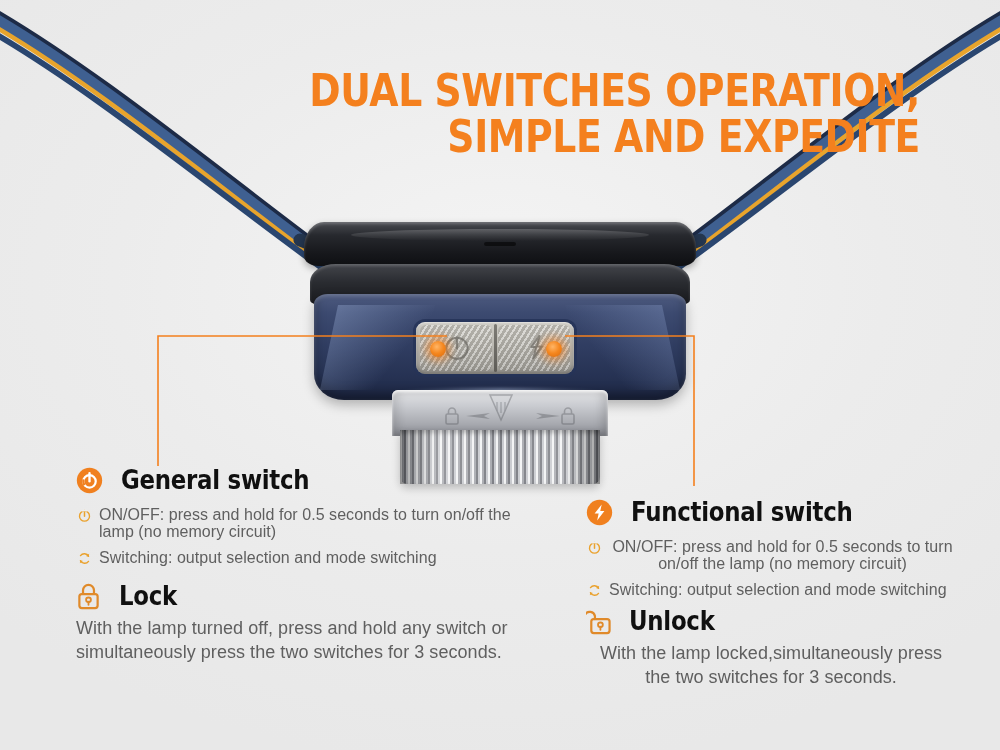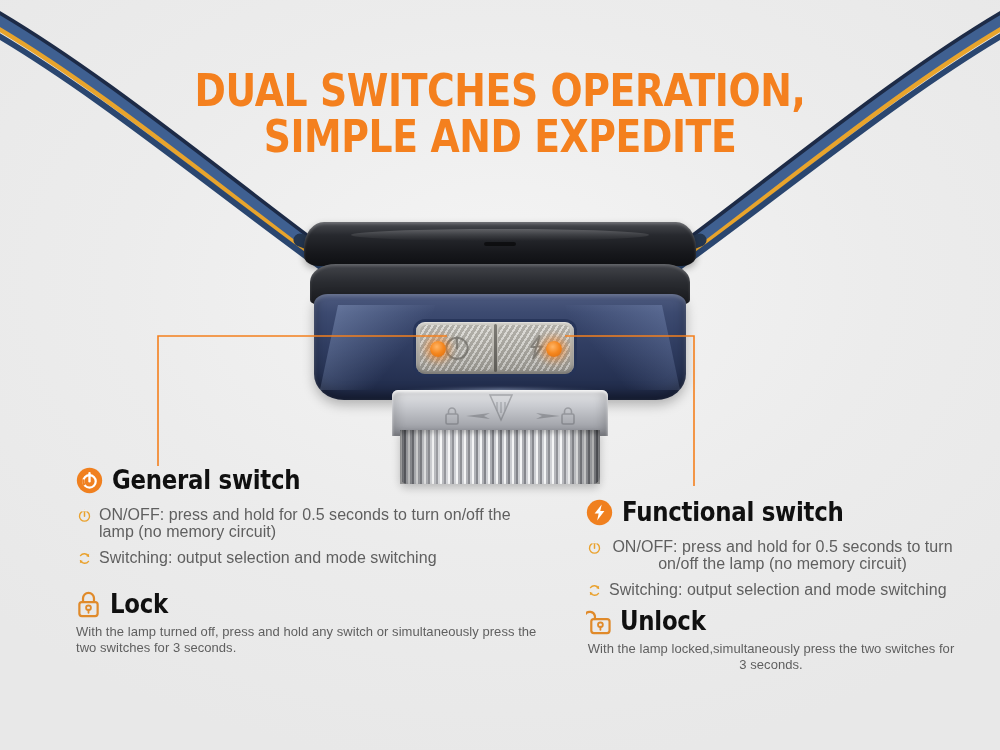--- a/index.html
+++ b/index.html
@@ -24,21 +24,21 @@
       radial-gradient(ellipse 700px 480px at 50% 38%, #f4f4f4 0%, #ececec 55%, #e8e8e8 100%);
     overflow: hidden;
   }
 
   
   .title-block {
     position: absolute;
     top: 68px;
     left: 0;
     width: 1000px;
-    text-align: center;
+    text-align: right;
     z-index: 30;
   }
   .title-line {
     font-family: "DejaVu Sans", sans-serif;
     font-weight: 700;
     color: #f4801e;
     font-size: 45px;
     line-height: 46px;
     letter-spacing: -0.5px;
     transform: scaleX(0.84);
@@ -248,21 +248,21 @@
   .col {
     position: absolute;
     z-index: 25;
   }
   .col-left  { left: 76px;  top: 466px; width: 470px; }
   .col-right { left: 586px; top: 498px; width: 370px; text-align: center; }
 
   .sec-head {
     display: flex;
     align-items: center;
-    gap: 9px;
+    gap: 18px;
     margin-bottom: 12px;
   }
   .sec-head-title {
     font-family: "DejaVu Sans", sans-serif;
     font-weight: 700;
     font-size: 26px;
     line-height: 28px;
     color: #101010;
     letter-spacing: -0.3px;
     transform: scaleX(0.88);
@@ -282,24 +282,24 @@
     width: 15px; height: 15px;
     margin-top: 2px;
   }
   .bullet-txt {
     font-size: 16px;
     line-height: 17px;
     color: #5f5f5f;
     letter-spacing: 0.05px;
   }
 
-  .lock-block { margin-top: 24px; }
+  .lock-block { margin-top: 16px; }
   .lock-body {
-    font-size: 13px;
-    line-height: 16px;
+    font-size: 18px;
+    line-height: 24px;
     color: #5f5f5f;
     margin-top: 1px;
     letter-spacing: 0.05px;
   }
 </style>
 </head>
 <body>
 
 <div id="stage">
 

